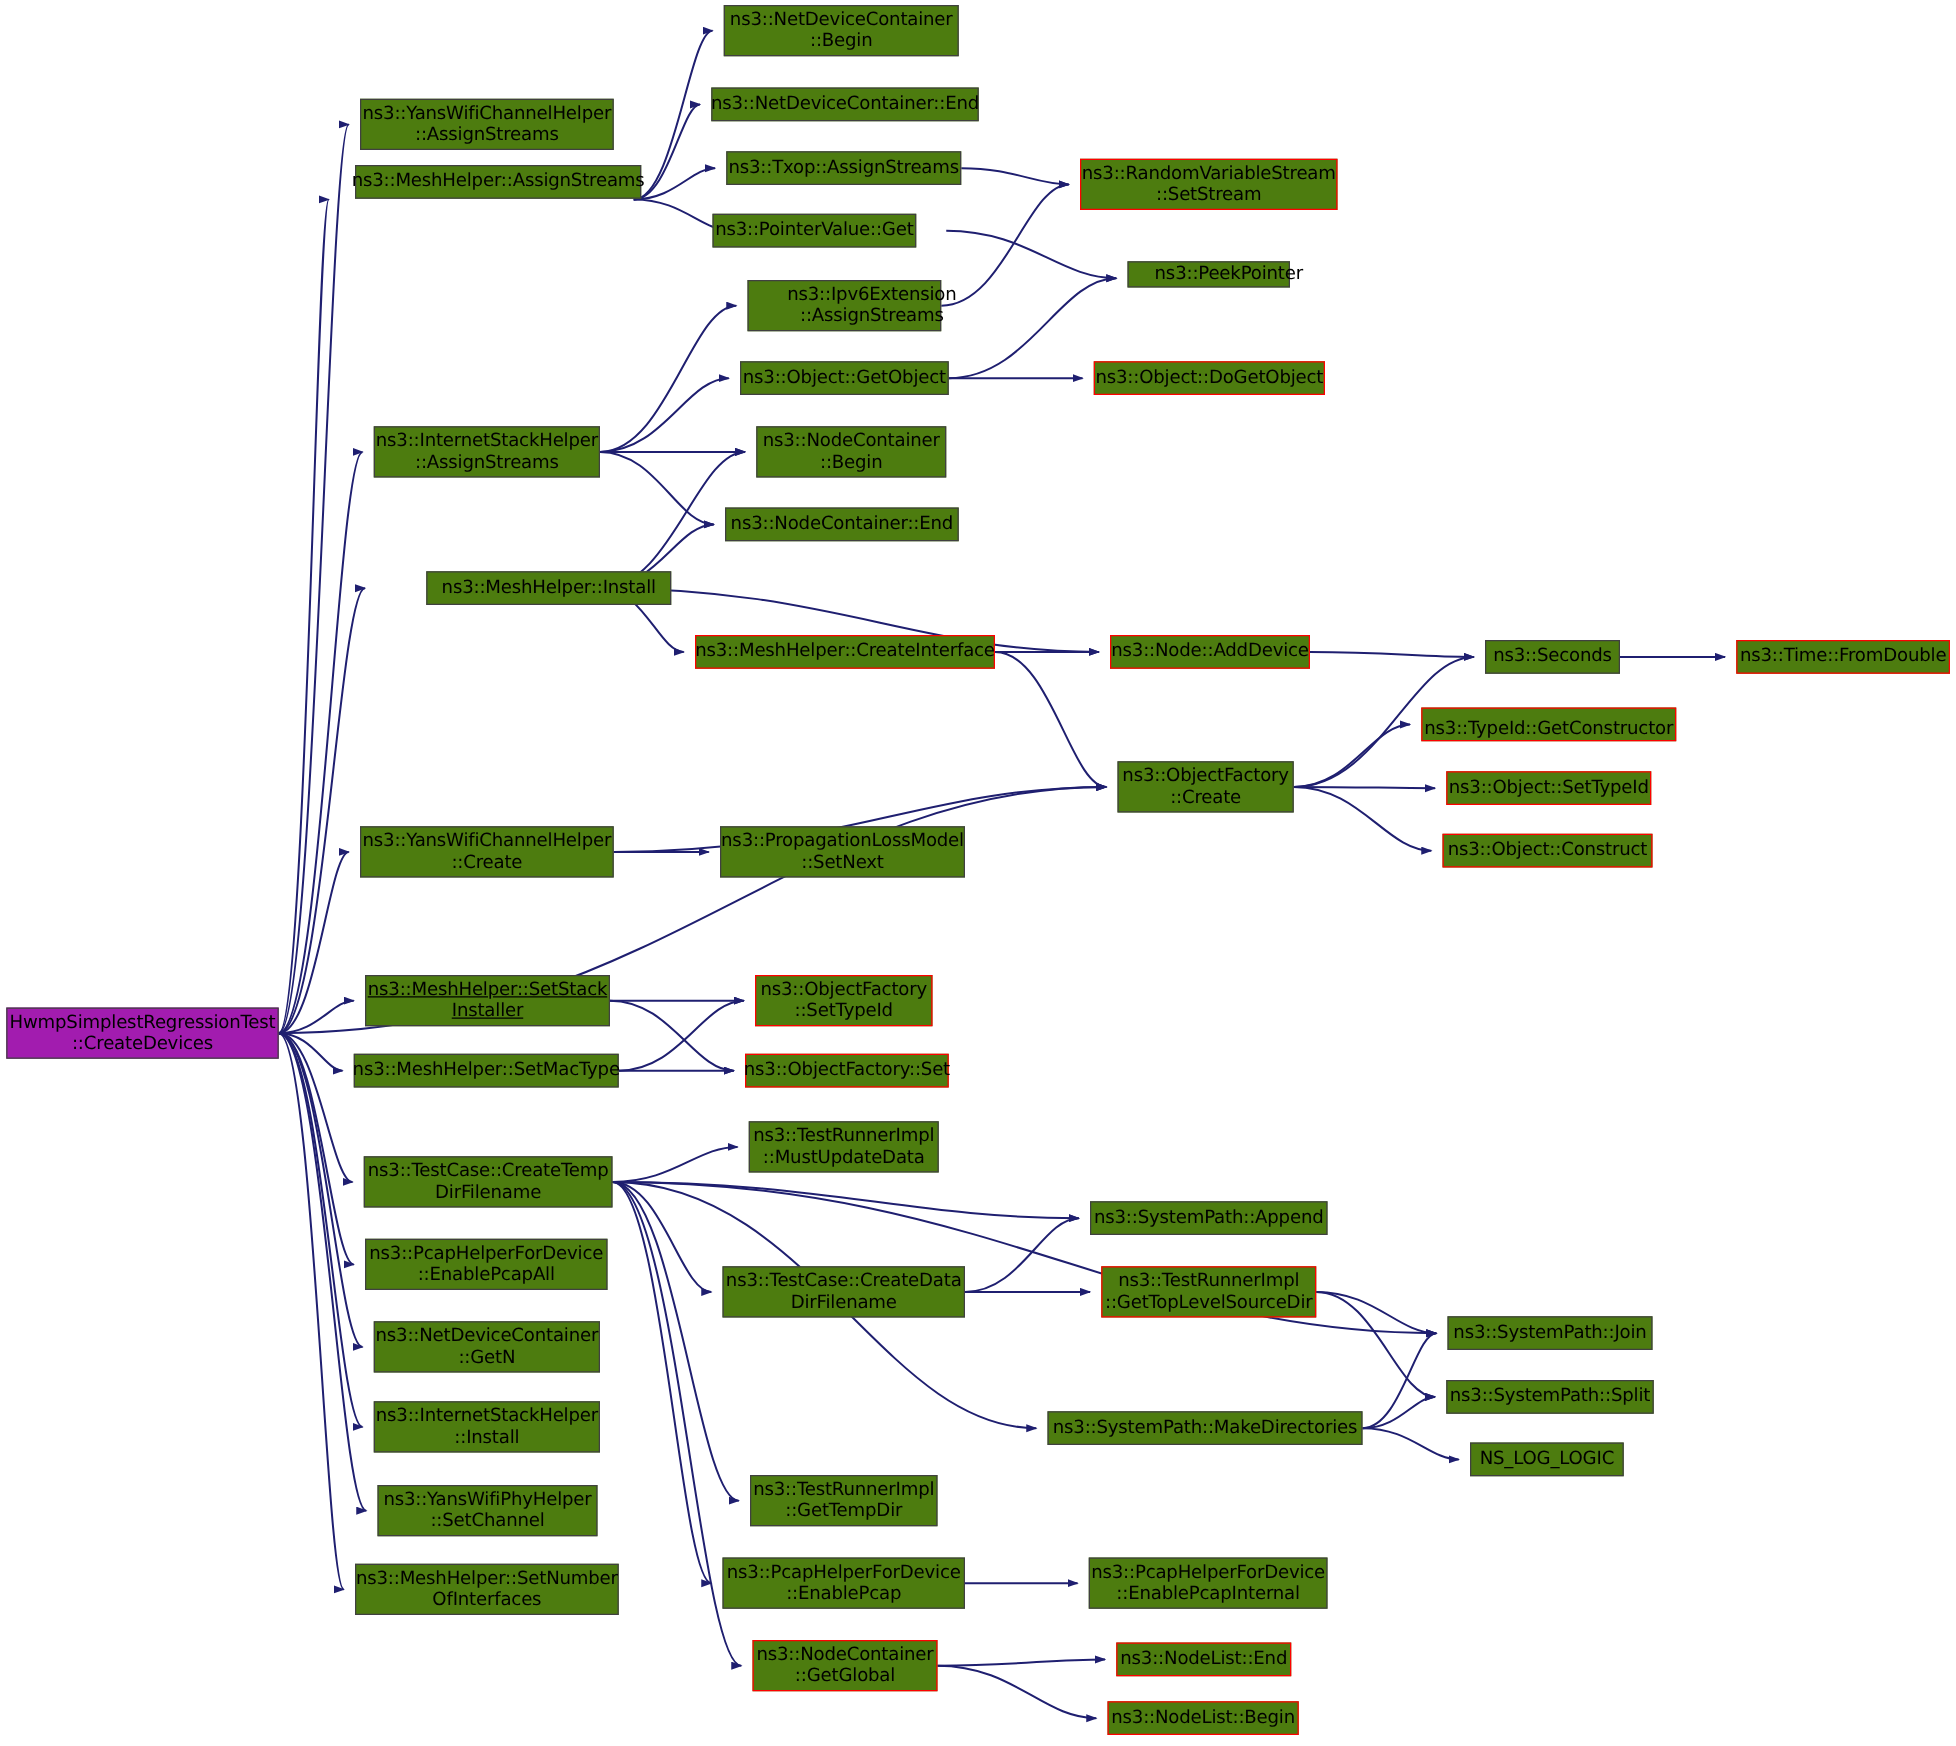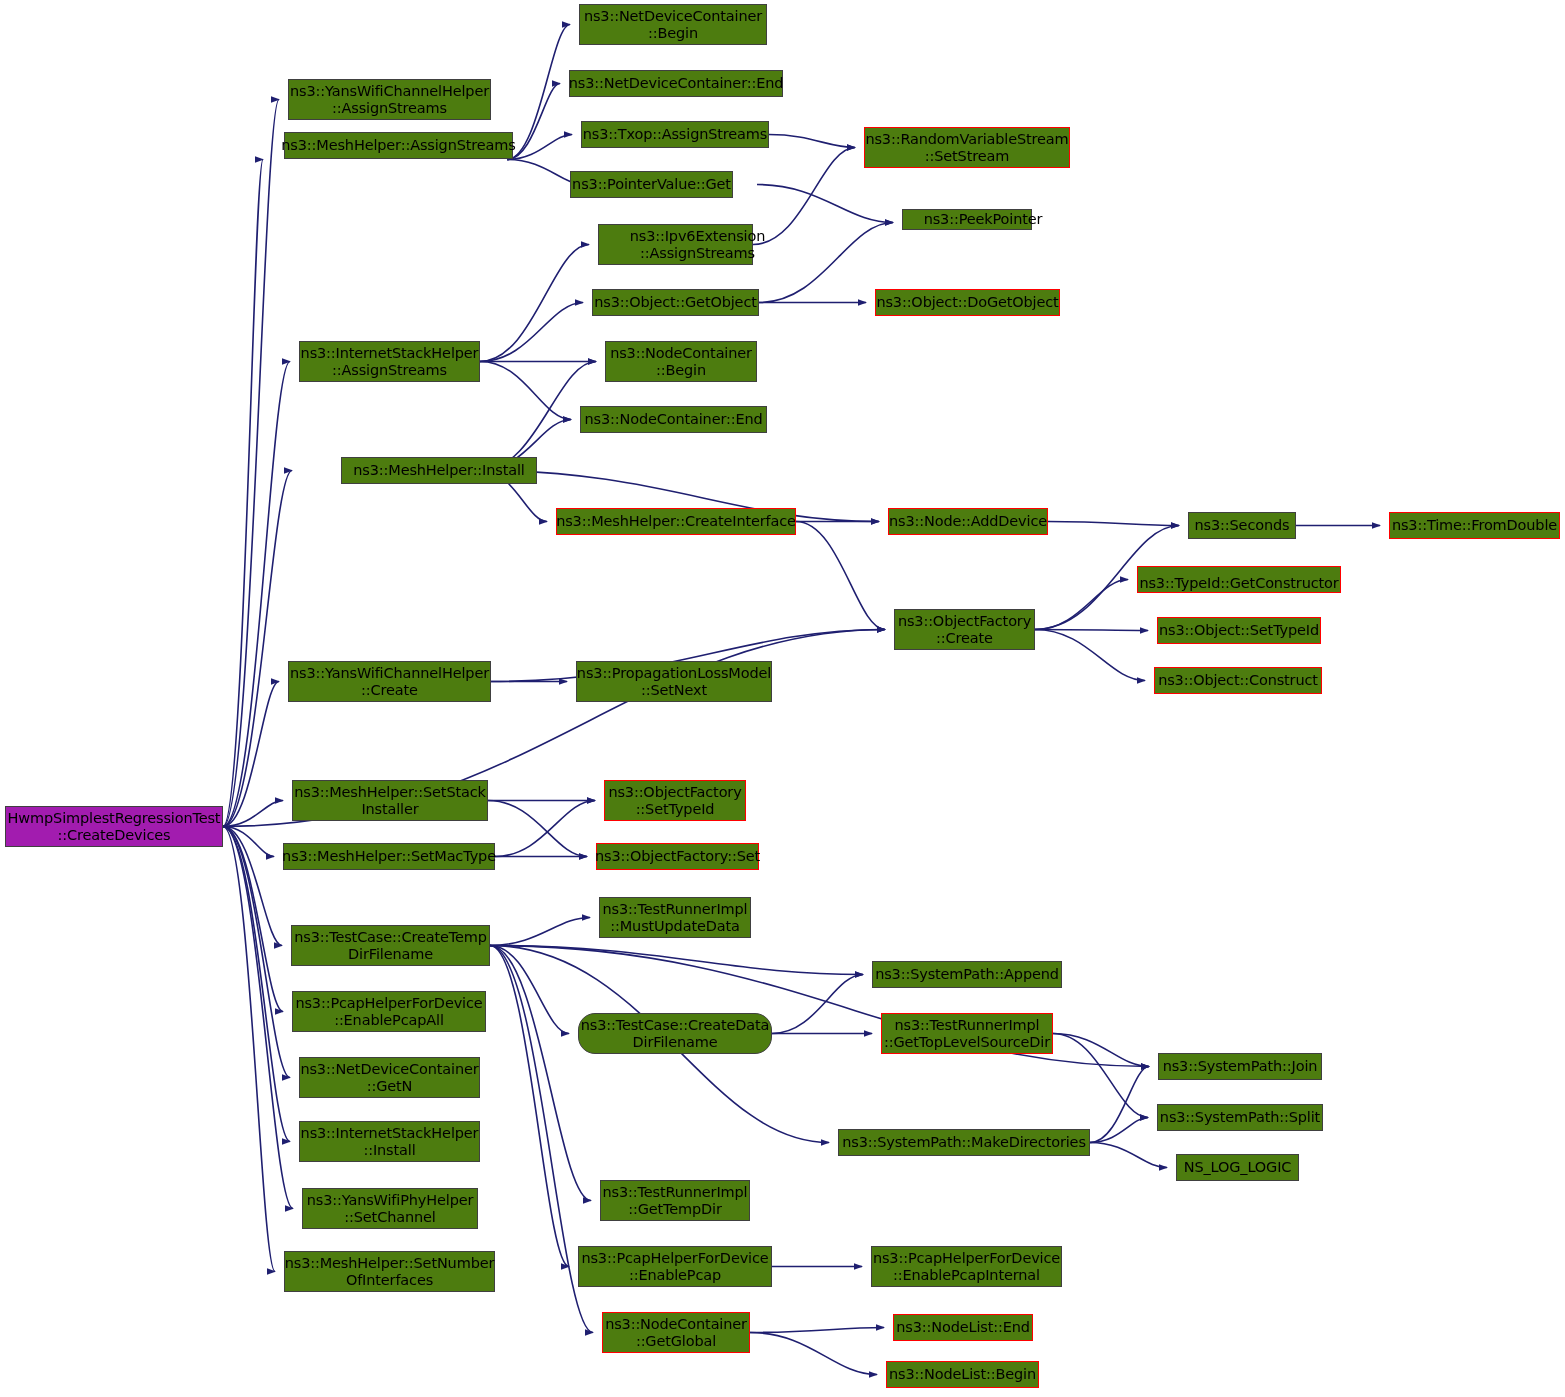--- a/index.html
+++ b/index.html
@@ -131,32 +131,32 @@
       <div class="node red" style="left: 1389px; top: 512px; width: 171px; height: 27px;"><span>ns3::Time::FromDouble</span></div>
       <div class="node" style="left: 894px; top: 609px; width: 141px; height: 41px;"><span>ns3::ObjectFactory
 ::Create</span></div>
       <div class="node red" style="left: 1137px; top: 566px; width: 204px; height: 27px; align-items: flex-end;"><span>ns3::TypeId::GetConstructor</span></div>
       <div class="node red" style="left: 1157px; top: 617px; width: 164px; height: 27px;"><span>ns3::Object::SetTypeId</span></div>
       <div class="node red" style="left: 1154px; top: 667px; width: 168px; height: 27px;"><span>ns3::Object::Construct</span></div>
       <div class="node" style="left: 288px; top: 661px; width: 203px; height: 41px;"><span>ns3::YansWifiChannelHelper
 ::Create</span></div>
       <div class="node" style="left: 576px; top: 661px; width: 196px; height: 41px;"><span>ns3::PropagationLossModel
 ::SetNext</span></div>
-      <div class="node" style="left: 292px; top: 780px; width: 196px; height: 41px;"><span>ns3::MeshHelper::SetStack
+      <div class="node" style="left: 292px; top: 780px; width: 196px; height: 41px; text-decoration: underline;"><span>ns3::MeshHelper::SetStack
 Installer</span></div>
       <div class="node red" style="left: 604px; top: 780px; width: 142px; height: 41px;"><span>ns3::ObjectFactory
 ::SetTypeId</span></div>
       <div class="node" style="left: 283px; top: 843px; width: 212px; height: 27px;"><span>ns3::MeshHelper::SetMacType</span></div>
       <div class="node red" style="left: 596px; top: 843px; width: 163px; height: 27px;"><span>ns3::ObjectFactory::Set</span></div>
       <div class="node" style="left: 291px; top: 925px; width: 199px; height: 41px;"><span>ns3::TestCase::CreateTemp
 DirFilename</span></div>
       <div class="node" style="left: 599px; top: 897px; width: 152px; height: 41px;"><span>ns3::TestRunnerImpl
 ::MustUpdateData</span></div>
       <div class="node" style="left: 872px; top: 961px; width: 190px; height: 27px;"><span>ns3::SystemPath::Append</span></div>
-      <div class="node" style="left: 578px; top: 1013px; width: 194px; height: 41px; border-radius: 17px;"><span>ns3::TestCase::CreateData
+      <div class="node" style="left: 578px; top: 1013px; width: 194px; height: 41px;"><span>ns3::TestCase::CreateData
 DirFilename</span></div>
       <div class="node red" style="left: 881px; top: 1013px; width: 172px; height: 41px;"><span>ns3::TestRunnerImpl
 ::GetTopLevelSourceDir</span></div>
       <div class="node" style="left: 1158px; top: 1053px; width: 164px; height: 27px;"><span>ns3::SystemPath::Join</span></div>
       <div class="node" style="left: 1157px; top: 1104px; width: 166px; height: 27px;"><span>ns3::SystemPath::Split</span></div>
       <div class="node" style="left: 838px; top: 1129px; width: 252px; height: 27px;"><span>ns3::SystemPath::MakeDirectories</span></div>
       <div class="node" style="left: 1176px; top: 1154px; width: 123px; height: 27px;"><span>NS_LOG_LOGIC</span></div>
       <div class="node" style="left: 292px; top: 991px; width: 194px; height: 41px;"><span>ns3::PcapHelperForDevice
 ::EnablePcapAll</span></div>
       <div class="node" style="left: 299px; top: 1057px; width: 181px; height: 41px;"><span>ns3::NetDeviceContainer

